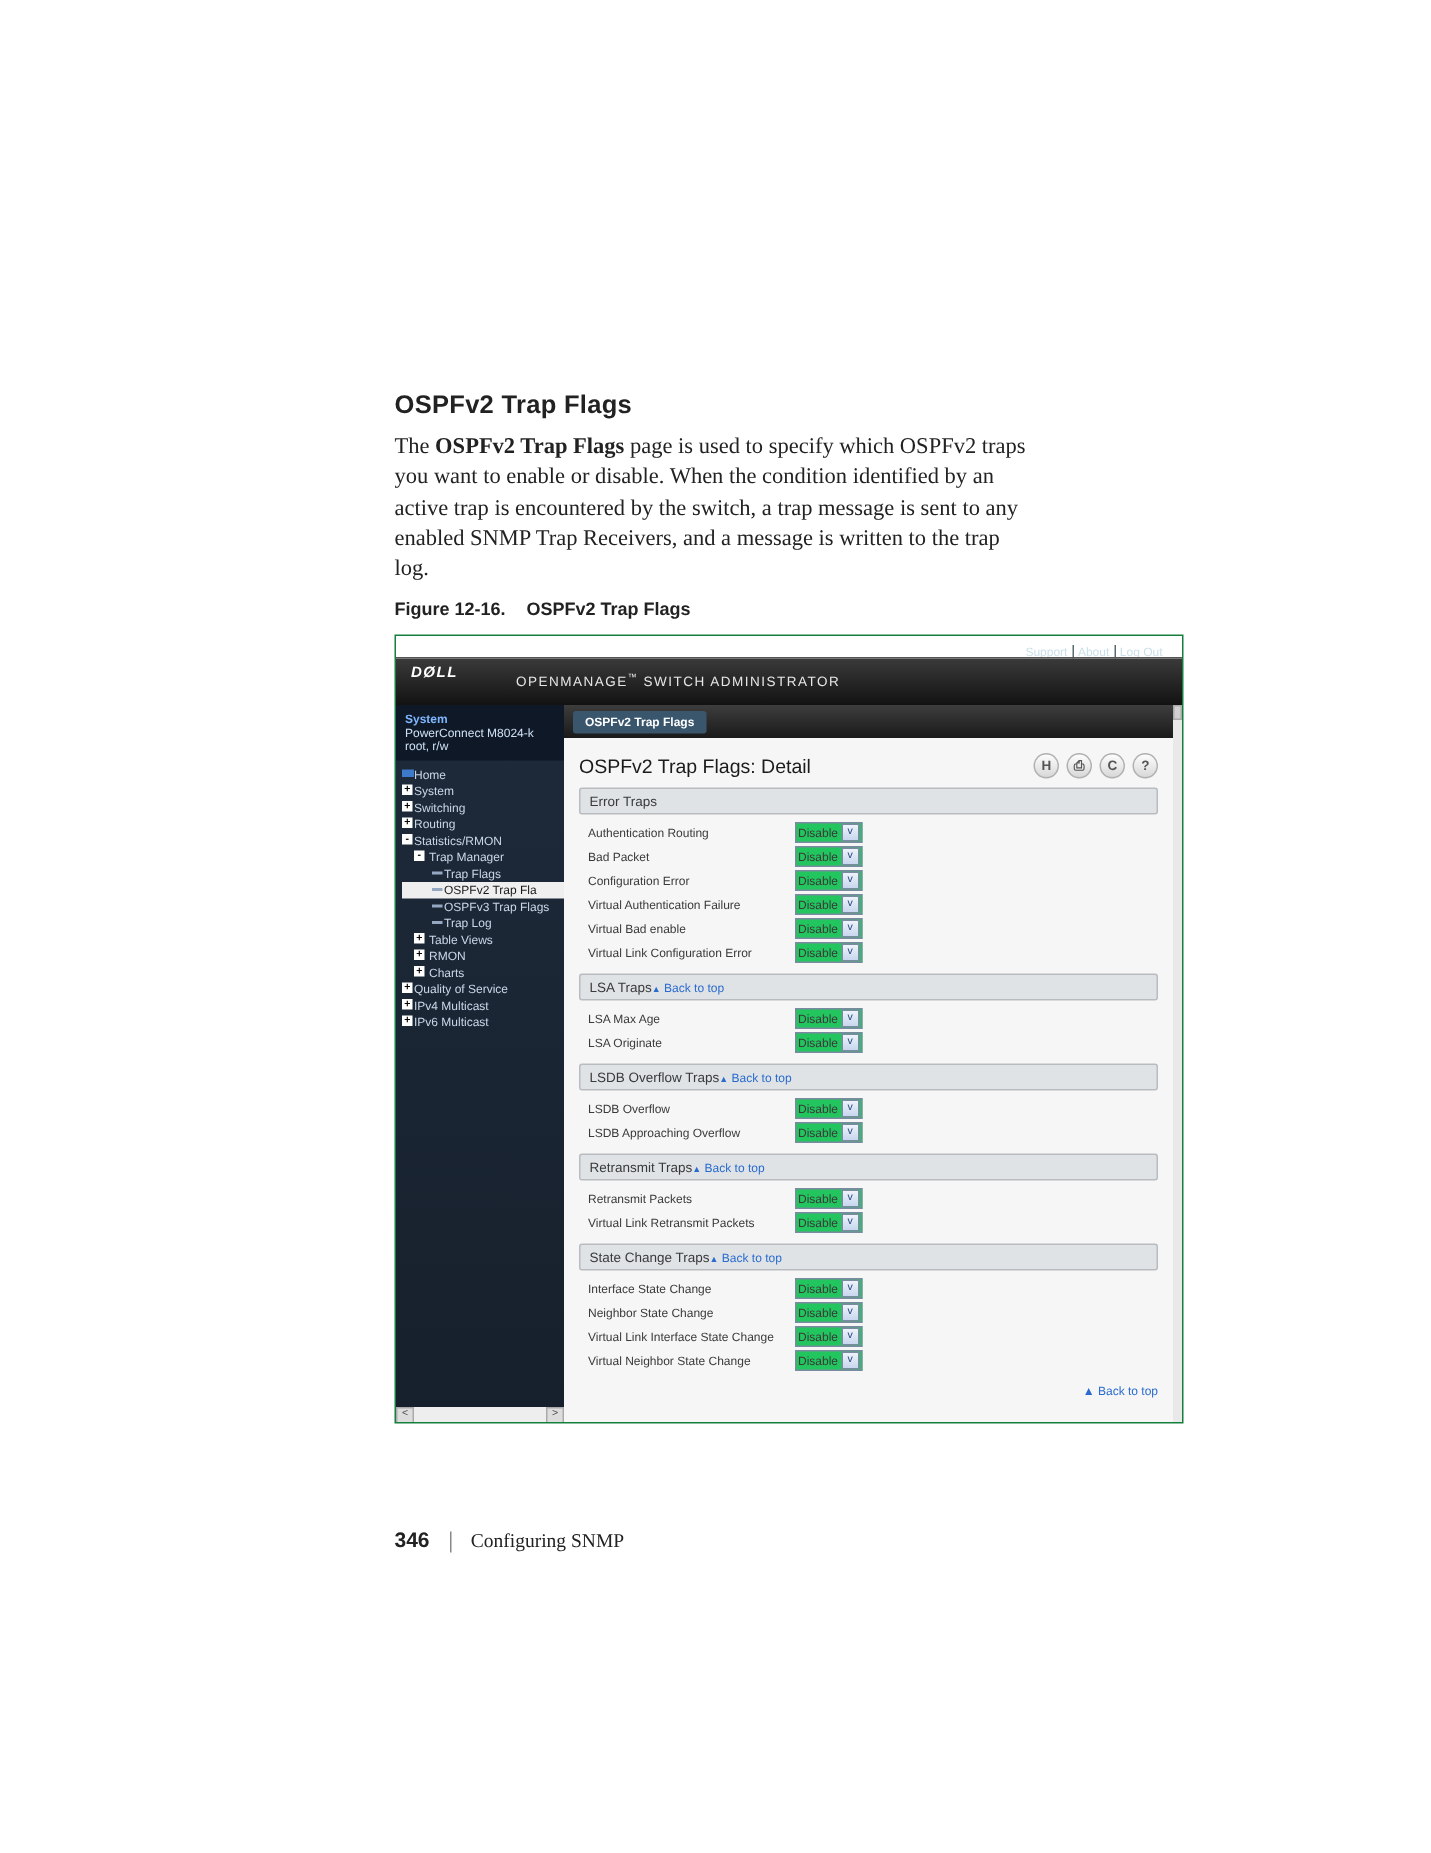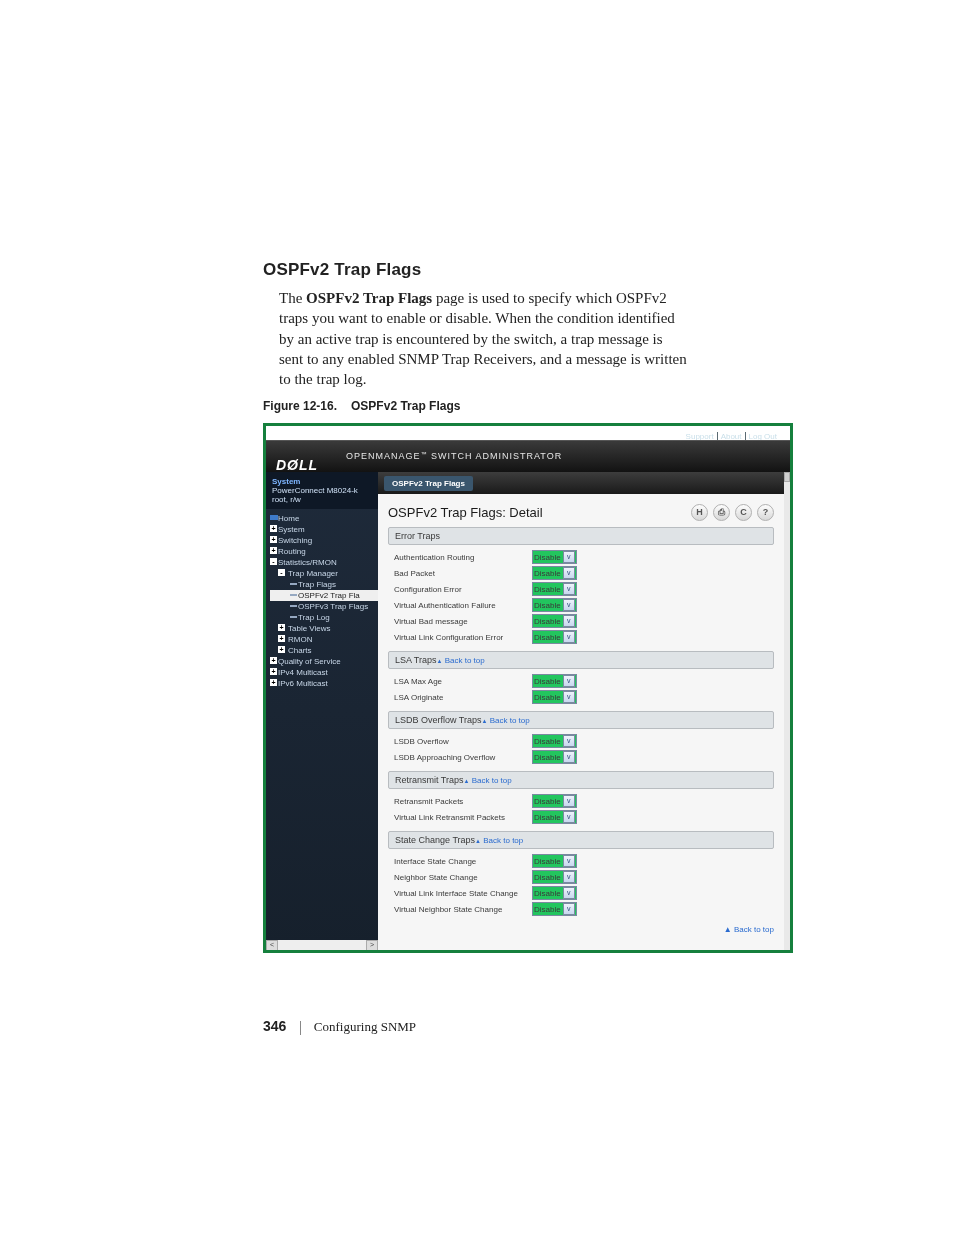--- a/index.html
+++ b/index.html
@@ -1,29 +1,29 @@
 <!DOCTYPE html>
 <html><head>
 <meta charset="utf-8">
 <style>
   body{margin:0;background:#fff;font-family:Arial,Helvetica,sans-serif;color:#222}
   .page{width:860px;min-height:1235px;margin:0 auto;position:relative;padding:260px 220px 0 216px;box-sizing:border-box}
   .sec-title{font-family:Arial,sans-serif;font-weight:bold;font-size:17px;letter-spacing:.2px;margin:0 0 8px 0}
-  .para{font-family:Georgia,'Times New Roman',serif;font-size:15px;line-height:1.35;margin:0 0 10px 16px}
+  .para{font-family:Georgia,'Times New Roman',serif;font-size:15px;line-height:1.35;margin:0 0 10px 0}
   .bold{font-weight:bold}
   .arrow{font-family:Arial,sans-serif}
   .fig-cap{font-family:Arial,sans-serif;font-weight:bold;font-size:12px;margin:0 0 10px 0}
   .fig-cap .gap{display:inline-block;width:14px}
   
-  .shot{width:524px;height:524px;border:3px solid #15803d;background:#fff;position:relative;overflow:hidden;font-family:Arial,sans-serif}
+  .shot{width:524px;height:524px;border:1px solid #15803d;background:#fff;position:relative;overflow:hidden;font-family:Arial,sans-serif}
   .top-links{position:absolute;top:6px;right:10px;font-size:8px;color:#c9dfe9}
   .top-links span{padding:0 3px;border-left:1px solid #5a6a72}
   .top-links span:first-child{border:none}
   .brandbar{position:absolute;top:14px;left:0;right:0;height:32px;background:linear-gradient(#3a3a3a,#111);border-top:1px solid #555;border-bottom:1px solid #000}
-  .logo{position:absolute;left:10px;top:16px;color:#fff;font-weight:bold;font-size:14px;letter-spacing:1px;font-style:italic}
+  .logo{position:absolute;left:10px;top:4px;color:#fff;font-weight:bold;font-size:10px;letter-spacing:1px;font-style:italic}
   .suite{position:absolute;left:80px;top:10px;color:#e6e6e6;font-size:9px;letter-spacing:1px}
   .tm{font-size:6px;vertical-align:top}
   .body{position:absolute;top:46px;left:0;right:6px;bottom:0;display:flex}
   .vscroll{position:absolute;top:46px;right:0;bottom:0;width:6px;background:#e9e9e9}
   .vscroll .btn{height:8px;background:#d0d0d0;border:1px solid #aaa;display:block}
   .side{width:112px;background:linear-gradient(#1e2a3a,#16202c);color:#c8d7e8;font-size:8px;position:relative}
   .side-hdr{background:#0e1826;padding:5px 6px;color:#cfe0f5}
   .side-hdr .sys{color:#7fb6ff;font-weight:bold}
   .tree{padding:4px 0 0 4px}
   .node{position:relative;padding:1px 0 1px 14px;white-space:nowrap;overflow:hidden;text-overflow:clip}
@@ -154,21 +154,21 @@
                 </span>
               </div>
               <div class="row">
                 <span class="lbl">Virtual Authentication Failure</span>
                 <span class="sel-box">
                   <span>Disable</span>
                   <span class="dd">v</span>
                 </span>
               </div>
               <div class="row">
-                <span class="lbl">Virtual Bad message</span>
+                <span class="lbl">Virtual Bad enable</span>
                 <span class="sel-box">
                   <span>Disable</span>
                   <span class="dd">v</span>
                 </span>
               </div>
               <div class="row">
                 <span class="lbl">Virtual Link Configuration Error</span>
                 <span class="sel-box">
                   <span>Disable</span>
                   <span class="dd">v</span>

